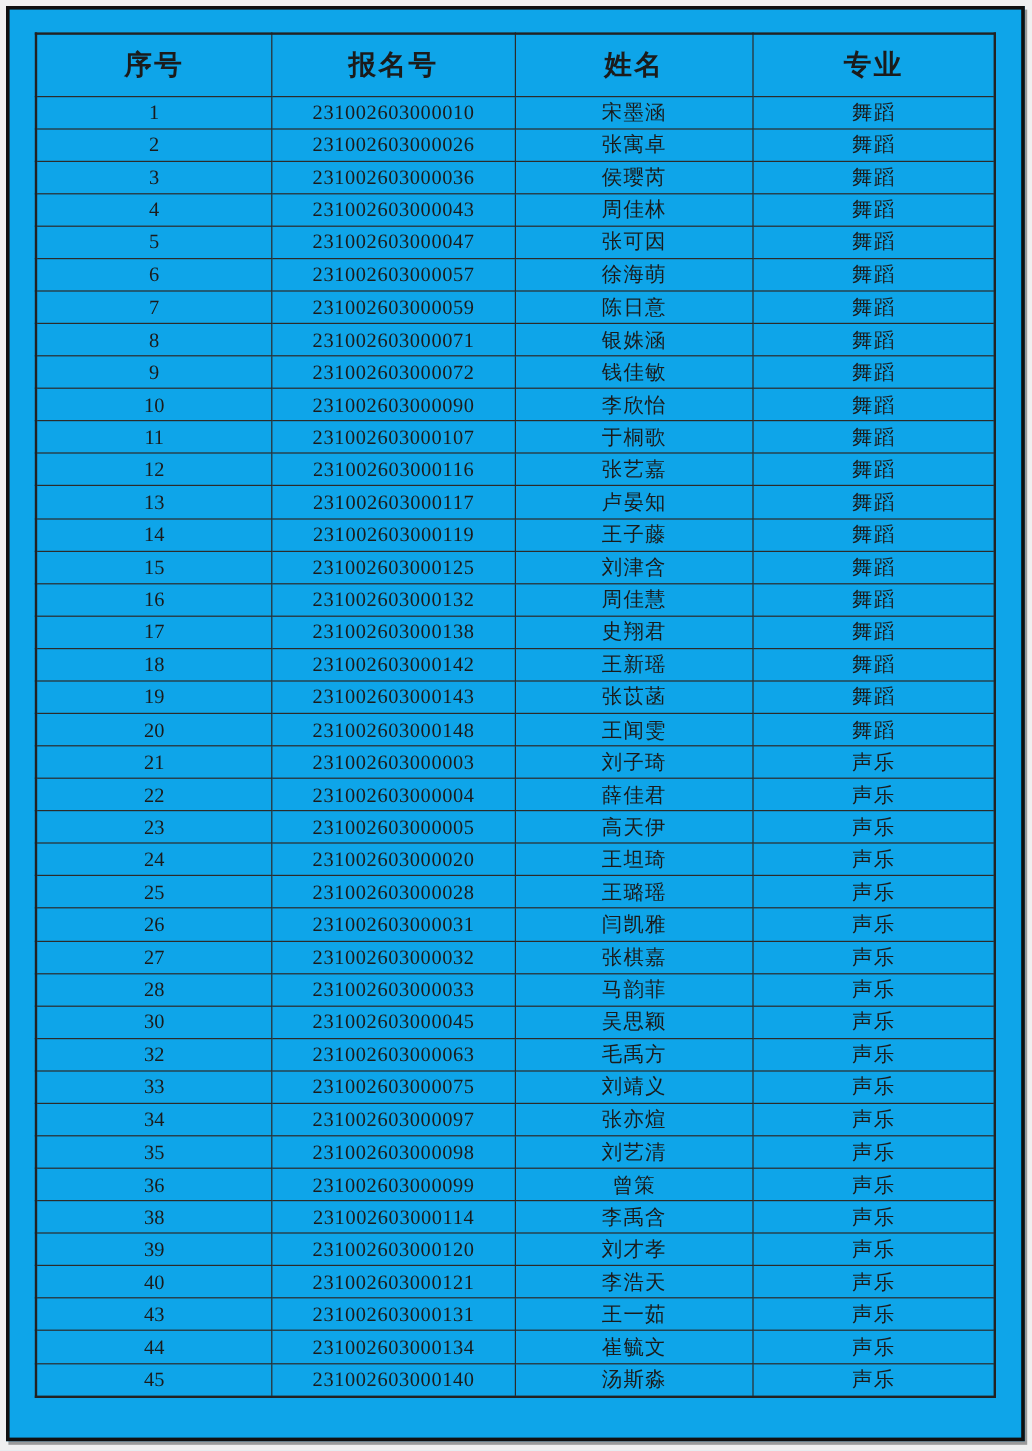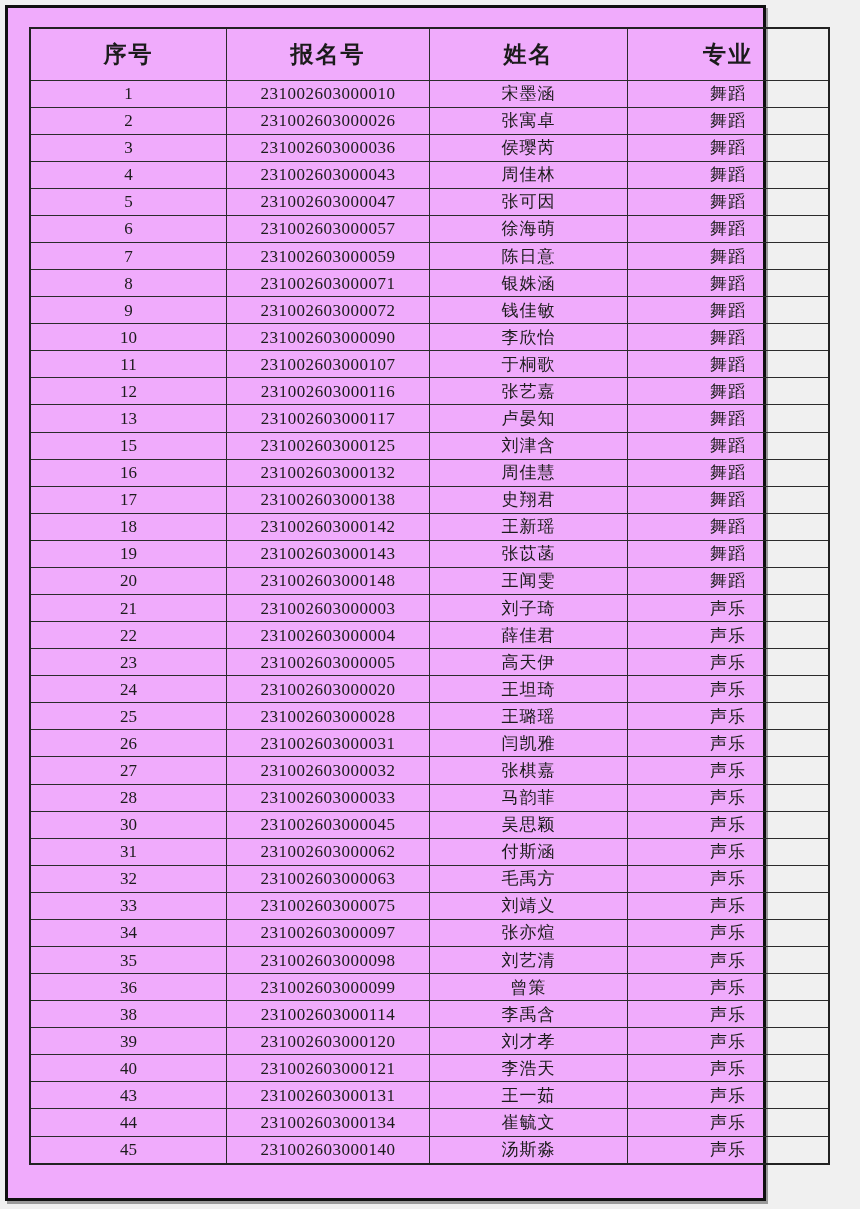--- a/index.html
+++ b/index.html
@@ -5,22 +5,22 @@
   * { margin: 0; padding: 0; box-sizing: border-box; }
   html, body {
     width: 860px; height: 1209px;
     background: #f0f0f0;
     font-family: "Liberation Serif", "DejaVu Serif", serif;
     overflow: hidden;
   }
   .page {
     position: absolute;
     left: 5px; top: 5px;
-    width: 761px; height: 1196px;
-    background: #f0abfc;
+    width: 849px; height: 1196px;
+    background: #0ea5e9;
     border: 3px solid #101010;
     box-shadow: 2px 3px 0 #9a9a9a;
   }
   table.roster {
     position: absolute;
     left: 21px; top: 19px;
     width: 801px;
     height: 1138px;
     border-collapse: collapse;
     table-layout: fixed;
@@ -144,20 +144,26 @@
           <td data-name="name-cell">张艺嘉</td>
           <td data-name="major-cell">舞蹈</td>
         </tr>
         <tr data-name="table-row">
           <td data-name="serial-cell">13</td>
           <td data-name="reg-number-cell">231002603000117</td>
           <td data-name="name-cell">卢晏知</td>
           <td data-name="major-cell">舞蹈</td>
         </tr>
         <tr data-name="table-row">
+          <td data-name="serial-cell">14</td>
+          <td data-name="reg-number-cell">231002603000119</td>
+          <td data-name="name-cell">王子藤</td>
+          <td data-name="major-cell">舞蹈</td>
+        </tr>
+        <tr data-name="table-row">
           <td data-name="serial-cell">15</td>
           <td data-name="reg-number-cell">231002603000125</td>
           <td data-name="name-cell">刘津含</td>
           <td data-name="major-cell">舞蹈</td>
         </tr>
         <tr data-name="table-row">
           <td data-name="serial-cell">16</td>
           <td data-name="reg-number-cell">231002603000132</td>
           <td data-name="name-cell">周佳慧</td>
           <td data-name="major-cell">舞蹈</td>
@@ -231,26 +237,20 @@
         <tr data-name="table-row">
           <td data-name="serial-cell">28</td>
           <td data-name="reg-number-cell">231002603000033</td>
           <td data-name="name-cell">马韵菲</td>
           <td data-name="major-cell">声乐</td>
         </tr>
         <tr data-name="table-row">
           <td data-name="serial-cell">30</td>
           <td data-name="reg-number-cell">231002603000045</td>
           <td data-name="name-cell">吴思颖</td>
-          <td data-name="major-cell">声乐</td>
-        </tr>
-        <tr data-name="table-row">
-          <td data-name="serial-cell">31</td>
-          <td data-name="reg-number-cell">231002603000062</td>
-          <td data-name="name-cell">付斯涵</td>
           <td data-name="major-cell">声乐</td>
         </tr>
         <tr data-name="table-row">
           <td data-name="serial-cell">32</td>
           <td data-name="reg-number-cell">231002603000063</td>
           <td data-name="name-cell">毛禹方</td>
           <td data-name="major-cell">声乐</td>
         </tr>
         <tr data-name="table-row">
           <td data-name="serial-cell">33</td>

